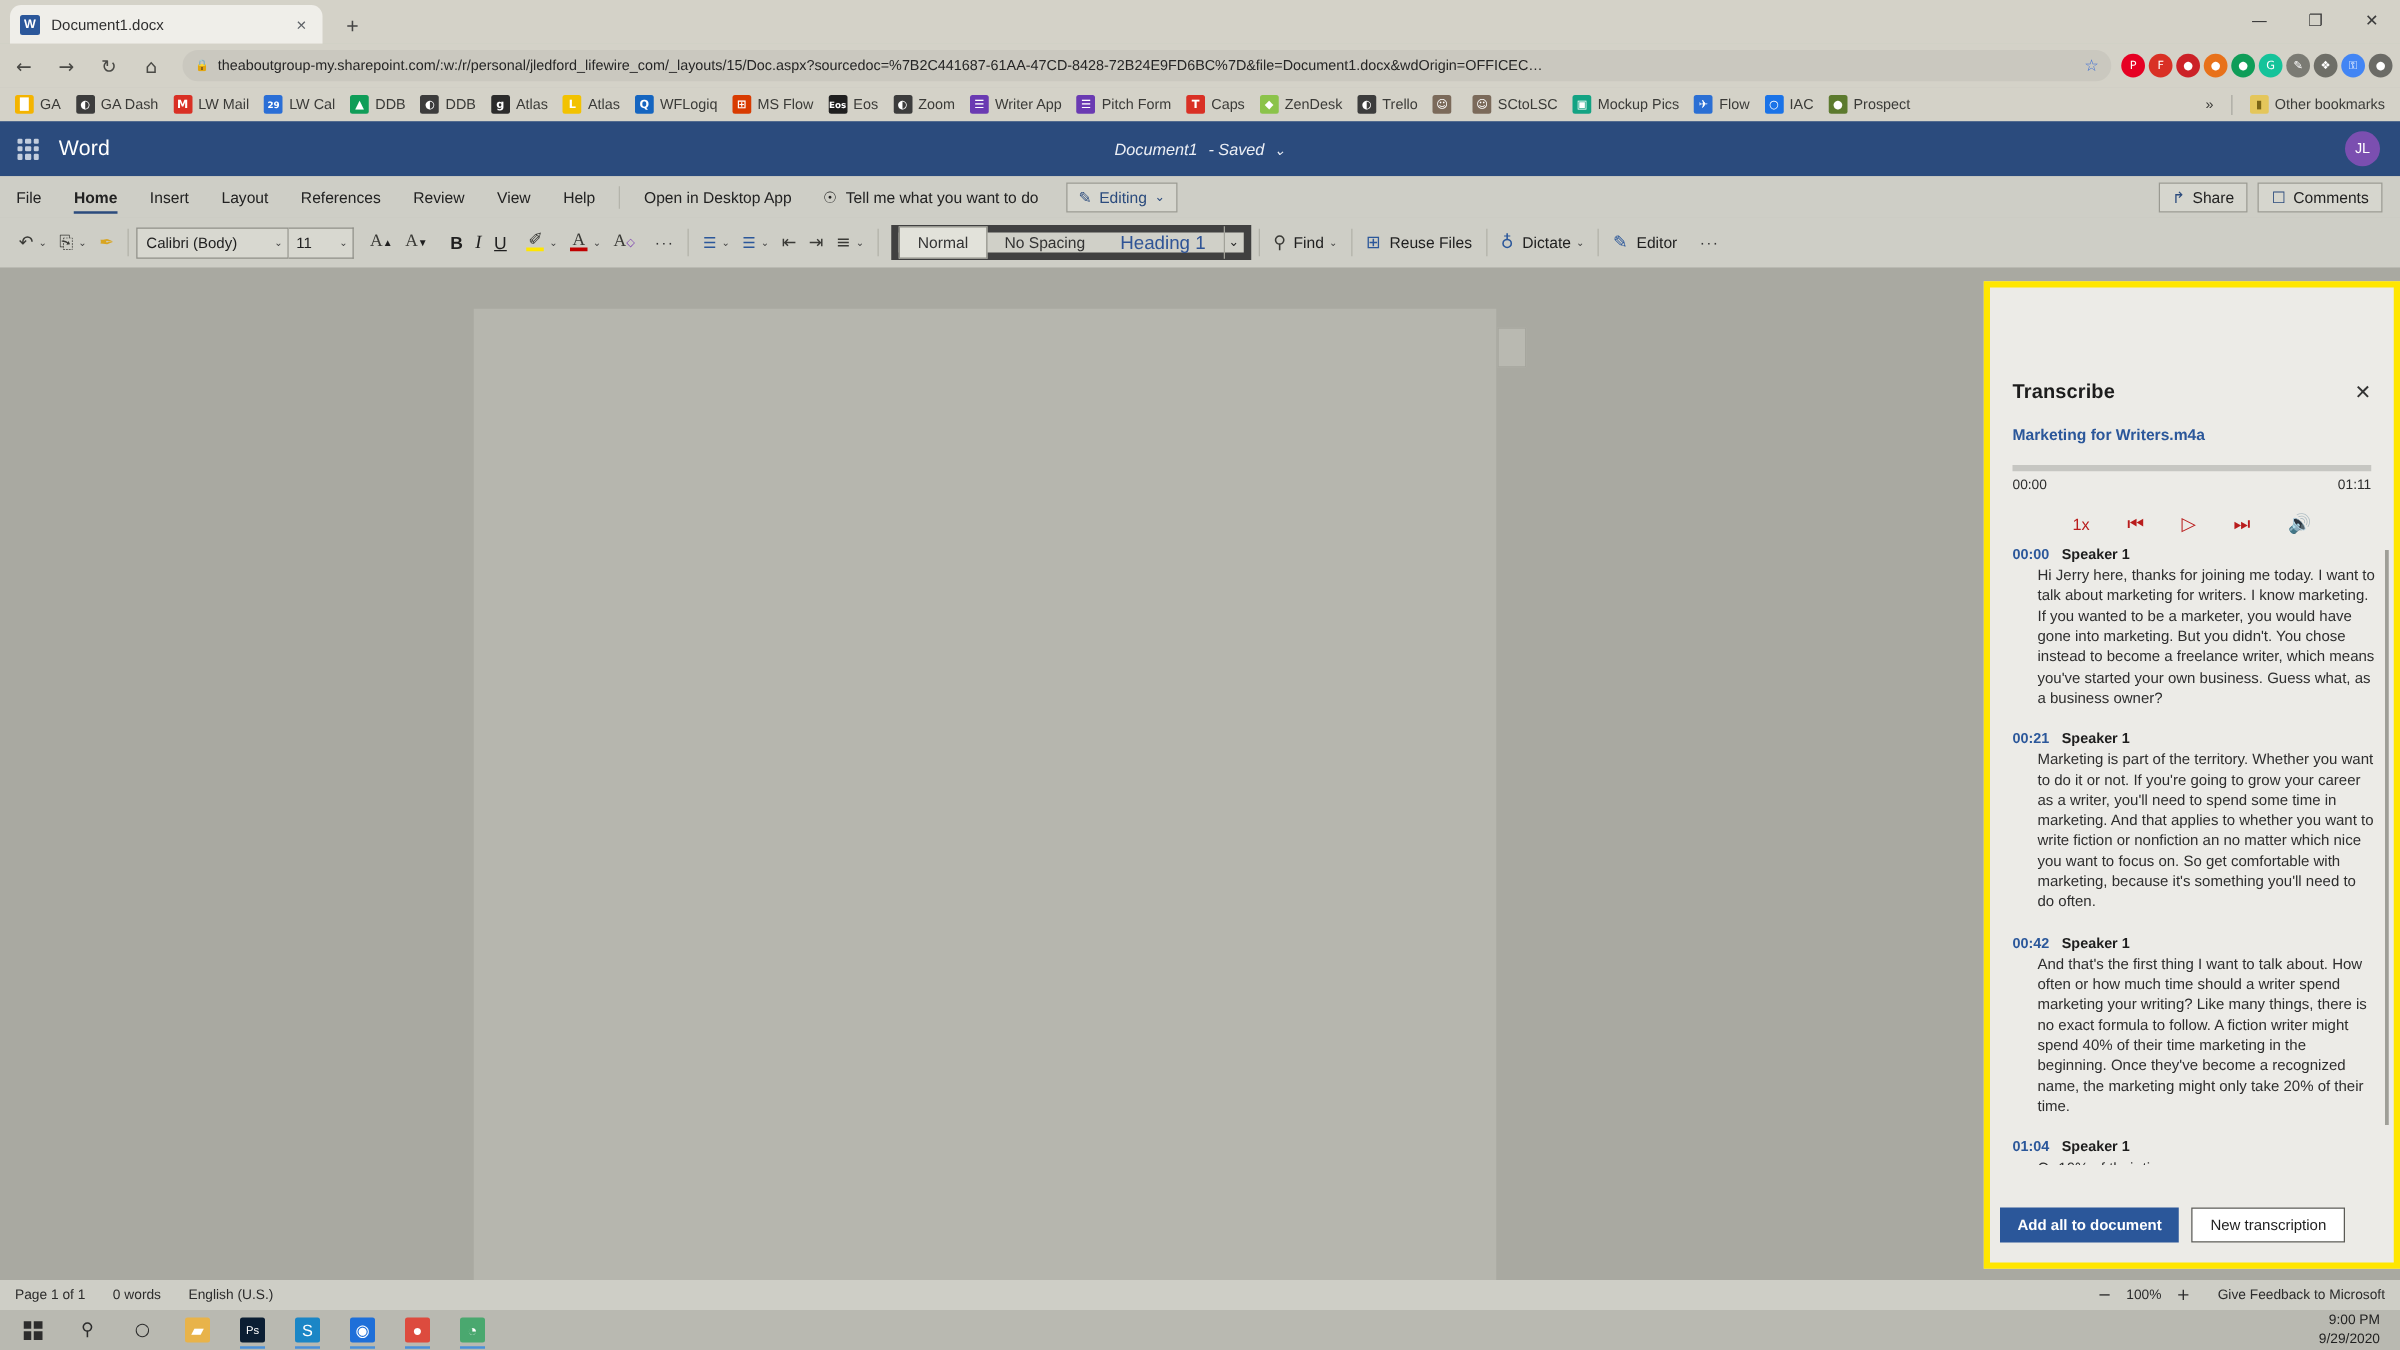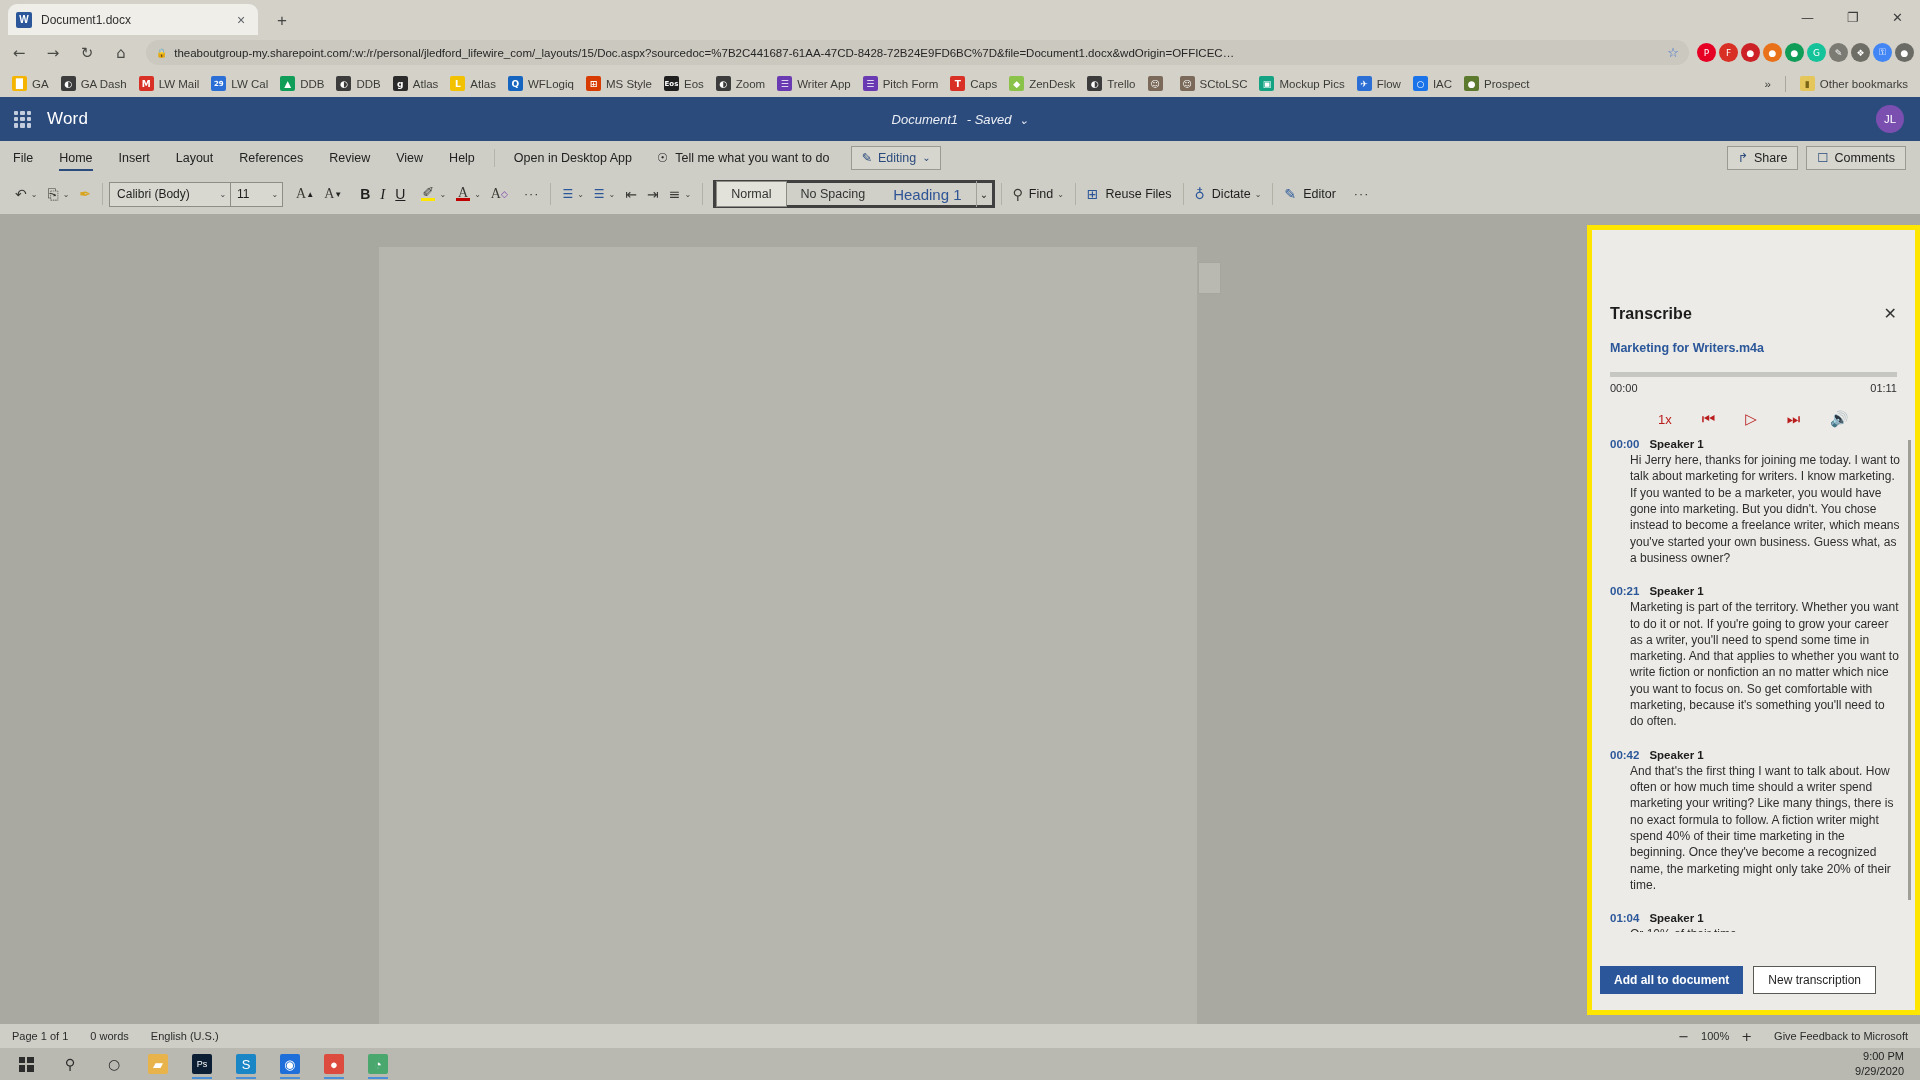--- a/index.html
+++ b/index.html
@@ -103,21 +103,21 @@
     position: absolute; right: 16px; width: 28px; height: 28px; border-radius: 50%;
     background: #7b4fb0; color: #fff; font-size: 11.5px;
     display: flex; align-items: center; justify-content: center;
   }
 
   .ribbon-tabs {
     position: absolute; top: 141px; left: 0; width: 1920px; height: 33px;
     background: #cecec6; display: flex; align-items: center; font-size: 12.5px; color: #222;
   }
   .rtab { position: relative; padding: 12px 13px; height: 33px; display: flex; align-items: center; white-space: nowrap; }
-  .rtab.active { font-weight: normal; }
+  .rtab.active { font-weight: bold; }
   .rtab.active::after {
     content: ""; position: absolute; left: 13px; right: 13px; bottom: 3px; height: 2px; background: #2b4b7d;
   }
   .rtab-sep { width: 1px; height: 18px; background: #b4b4ab; margin: 0 6px; }
   .tellme { display: flex; align-items: center; gap: 7px; padding: 0 12px; font-size: 12.5px; }
   .editing-btn {
     display: flex; align-items: center; gap: 6px; border: 1px solid #9a9a92;
     height: 24px; padding: 0 9px; font-size: 12.5px; background: #d6d6ce; color: #2b4b7d;
   }
   .rt-right { margin-left: auto; display: flex; align-items: center; gap: 8px; padding-right: 14px; }
@@ -140,21 +140,21 @@
     padding: 0 4px 0 7px; font-size: 12px; width: 122px; justify-content: space-between;
   }
   .size-box {
     border: 1px solid #8e8e87; border-left: none; background: #d8d8d0; height: 25px;
     display: flex; align-items: center; padding: 0 4px 0 6px; font-size: 12px;
     width: 52px; justify-content: space-between;
   }
   .bold-i { font-weight: bold; font-size: 14px; }
   .italic-i { font-style: italic; font-family: "Liberation Serif", serif; font-size: 15px; }
   .underline-i { text-decoration: underline; font-size: 14px; }
-  .style-gallery { display: flex; align-items: center; border: 3px solid #404040; height: 28px; background: #d0d0c8; }
+  .style-gallery { display: flex; align-items: center; border: 6px solid #404040; height: 28px; background: #d0d0c8; }
   .style-item {
     padding: 0 14px; height: 26px; display: flex; align-items: center; font-size: 12.5px; color: #333;
   }
   .style-item.sel { background: #e2e2da; border: 1px solid #8d8d85; height: 26px; }
   .style-item.h1 { font-size: 15px; color: #2f5496; }
   .style-more { width: 16px; display:flex; align-items:center; justify-content:center; border-left: 1px solid #a2a29a; height: 26px; }
 
   
   .canvas {
     position: absolute; top: 214px; left: 0; width: 1920px; height: 810px;
@@ -316,21 +316,21 @@
         <div class="bm">
           <span class="bm-ico" style="background: rgb(242, 194, 0);">L</span>
           <span>Atlas</span>
         </div>
         <div class="bm">
           <span class="bm-ico" style="background: rgb(21, 101, 192);">Q</span>
           <span>WFLogiq</span>
         </div>
         <div class="bm">
           <span class="bm-ico" style="background: rgb(216, 59, 1);">⊞</span>
-          <span>MS Style</span>
+          <span>MS Flow</span>
         </div>
         <div class="bm">
           <span class="bm-ico" style="background: rgb(31, 31, 31); font-size: 7px;">Eos</span>
           <span>Eos</span>
         </div>
         <div class="bm">
           <span class="bm-ico" style="background: rgb(60, 60, 60);">◐</span>
           <span>Zoom</span>
         </div>
         <div class="bm">

